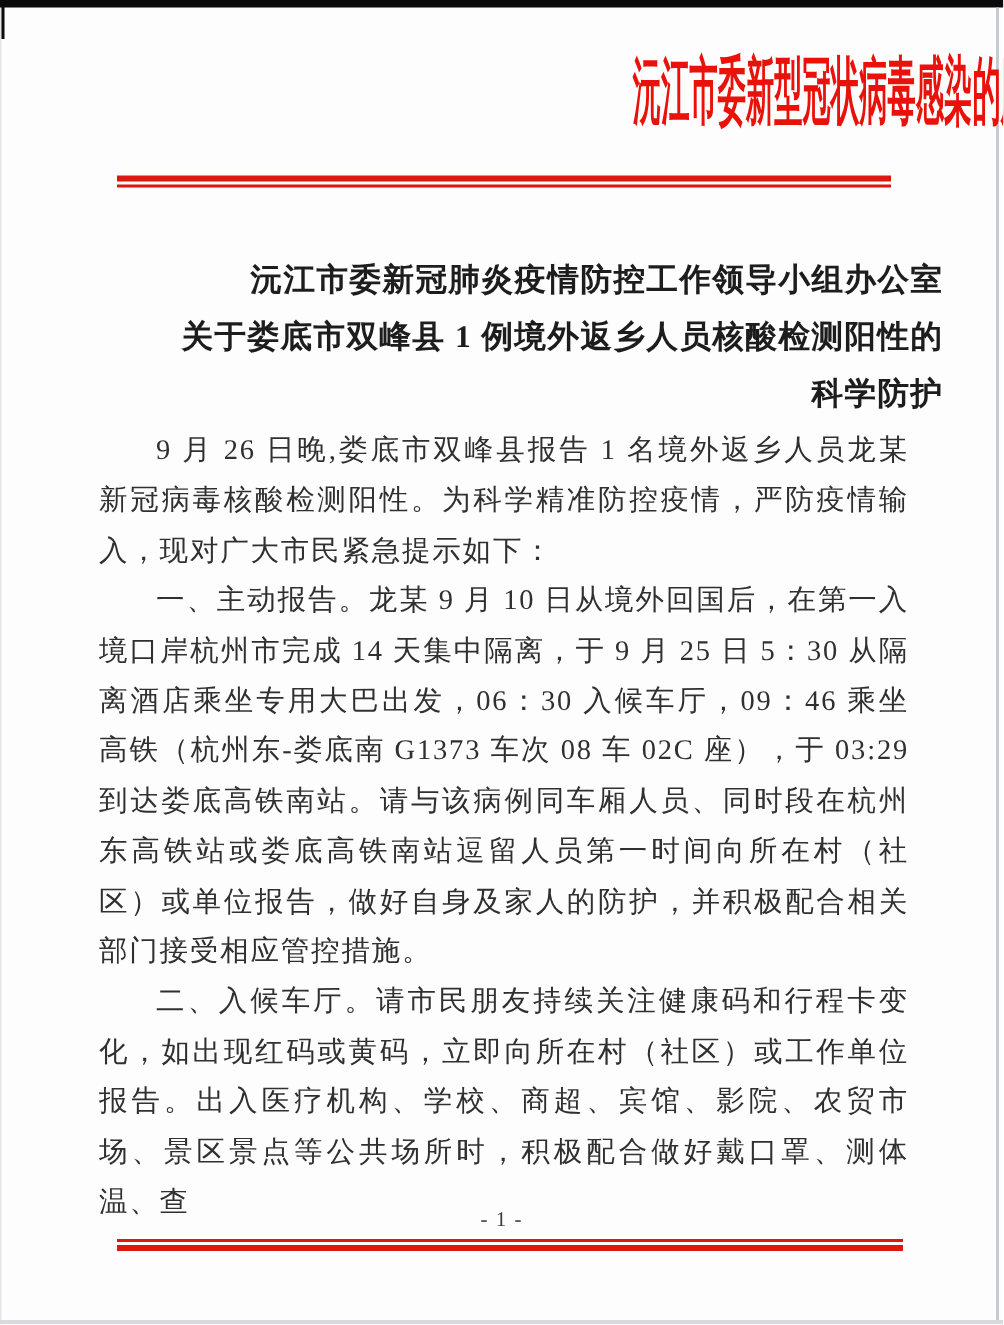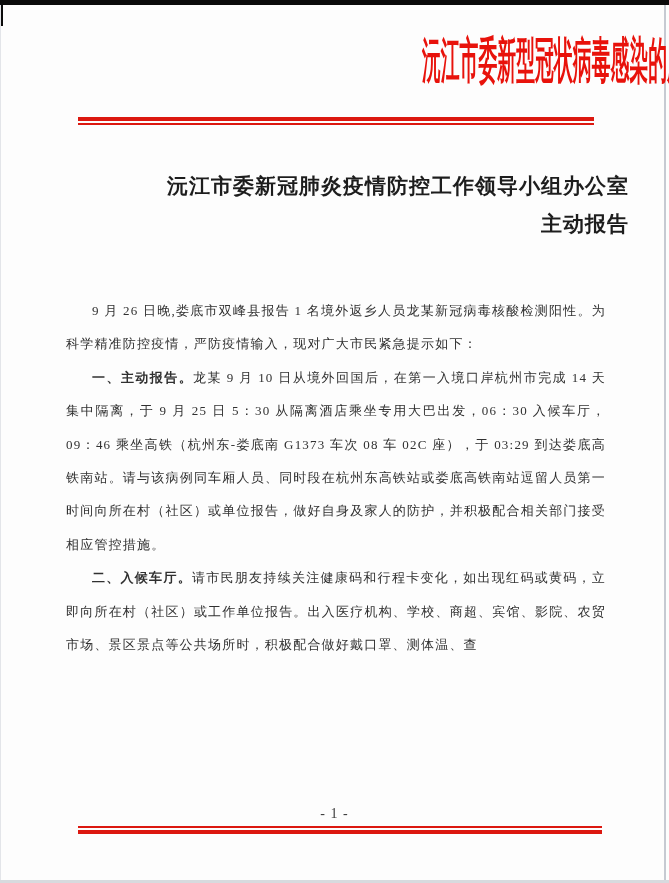--- a/index.html
+++ b/index.html
@@ -34,26 +34,26 @@
   
   .doc-title{
     position:absolute;top:139px;left:40px;width:589px;text-align:right;
     font-size:21px;font-weight:bold;line-height:38px;letter-spacing:1px;
     color:var(--title-ink);
     margin-top:28px;
   }
 
   
   .body-text{
-    position:absolute;top:294px;left:66px;width:540px;
-    font-size:13px;line-height:33.4px;letter-spacing:1.2px;
+    position:absolute;top:284px;left:66px;width:540px;
+    font-size:19px;line-height:33.4px;letter-spacing:1.2px;
     color:var(--body-ink);text-align:justify;
   }
   .body-text p{margin:0;text-indent:2em;}
-  .lead{font-weight:bold;}
+  .lead{font-weight:normal;}
 
   
   .page-number{
     position:absolute;top:806px;left:0;width:669px;text-align:center;
     font-size:14px;letter-spacing:1px;color:#3a3a3a;
   }
 </style>
 </head>
 <body>
 
@@ -69,21 +69,22 @@
     <span class="letterhead-text">沅江市委新型冠状病毒感染的肺炎疫情防控工作领导小组办公室</span>
   </div>
 
   <div class="rule rule-top">
     <div class="bar thick"></div>
     <div class="bar thin"></div>
   </div>
 
   <div class="doc-title">
     <div>沅江市委新冠肺炎疫情防控工作领导小组办公室</div>
-    <div>主动报告</div>
+    <div>关于娄底市双峰县 1 例境外返乡人员核酸检测阳性的</div>
+    <div>科学防护</div>
   </div>
 
   <div class="body-text">
     <p>
       <span>9 月 26 日晚,娄底市双峰县报告 1 名境外返乡人员龙某新冠病毒核酸检测阳性。为科学精准防控疫情，严防疫情输入，现对广大市民紧急提示如下：</span>
     </p>
     <p>
       <span class="lead">一、主动报告。</span><span>龙某 9 月 10 日从境外回国后，在第一入境口岸杭州市完成 14 天集中隔离，于 9 月 25 日 5：30 从隔离酒店乘坐专用大巴出发，06：30 入候车厅，09：46 乘坐高铁（杭州东-娄底南 G1373 车次 08 车 02C 座），于 03:29 到达娄底高铁南站。请与该病例同车厢人员、同时段在杭州东高铁站或娄底高铁南站逗留人员第一时间向所在村（社区）或单位报告，做好自身及家人的防护，并积极配合相关部门接受相应管控措施。</span>
     </p>
     <p>

